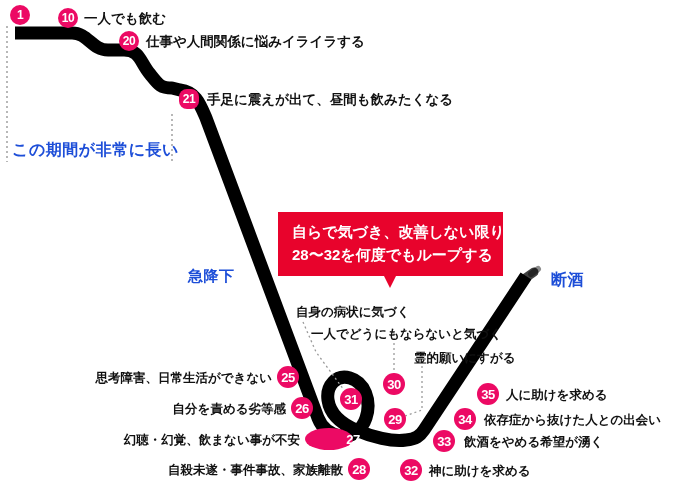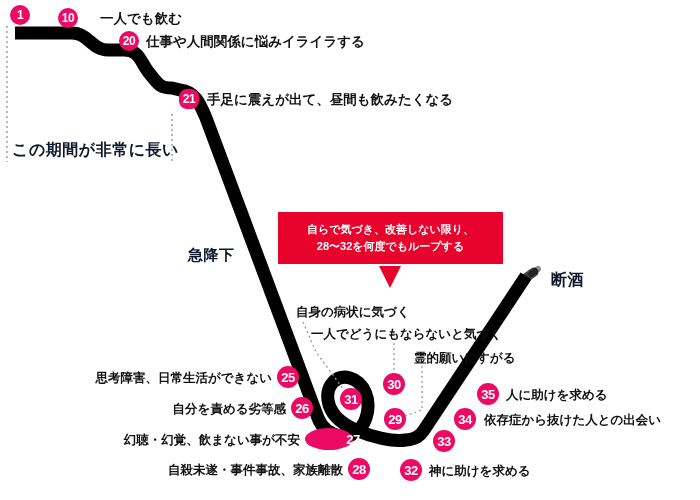--- a/index.html
+++ b/index.html
@@ -35,35 +35,35 @@
     color:#111111;
     white-space:nowrap;
     line-height:1;
   }
   .lbl.sz14{font-size:13.5px;}
   .lbl.sz13{font-size:12.5px;}
   .lbl.right{text-align:right;}
 
   .redtext{
     position:absolute;
-    color:#0f172a;
+    color:#1d4ed8;
     font-weight:bold;
     white-space:nowrap;
     line-height:1;
   }
   .redtext.big{font-size:16px;letter-spacing:0.5px;}
-  .redtext.mid{font-size:15px;letter-spacing:0.5px;}
+  .redtext.mid{font-size:15px;letter-spacing:0.5px;margin-top:21px;}
 
   
   .callout{
     position:absolute;
     background:#e8032c;
     color:#ffffff;
     font-weight:bold;
-    font-size:11px;
+    font-size:15px;
     line-height:1.5;
     text-align:center;
     padding:9px 14px 10px 14px;
     box-sizing:border-box;
     white-space:nowrap;
   }
   .callout-tail{
     position:absolute;
     width:0;height:0;
     border-left:11px solid transparent;
@@ -116,21 +116,21 @@
   </div>
   <div class="callout-tail" style="left:379px;top:266px;"></div>
 
   <div class="redtext big" style="left:12px;top:142px;">この期間が非常に長い</div>
   <div class="redtext mid" style="left:188px;top:247px;">急降下</div>
   <div class="redtext big" style="left:551px;top:272px;">断酒</div>
 
   <div class="badge sz-s" style="left:10px;top:5px;">1</div>
 
   <div class="badge sz-s" style="left:58px;top:8px;">10</div>
-  <div class="lbl sz14" style="left:100px;top:12px;">一人でも飲む</div>
+  <div class="lbl sz14" style="left:84px;top:12px;">一人でも飲む</div>
 
   <div class="badge sz-s" style="left:119px;top:31px;">20</div>
   <div class="lbl sz14" style="left:146px;top:35px;">仕事や人間関係に悩みイライラする</div>
 
   <div class="badge sz-s" style="left:179px;top:89px;border-radius:8px;">21</div>
   <div class="lbl sz13 right" style="left:0px;top:372px;width:272px;">思考障害、日常生活ができない</div>
 
   <div class="lbl sz14" style="left:207px;top:93px;">手足に震えが出て、昼間も飲みたくなる</div>
   <div class="badge sz-m" style="left:277px;top:366px;">25</div>
 
@@ -148,20 +148,21 @@
   <div class="badge sz-m" style="left:384px;top:408px;">29</div>
 
   <div class="lbl sz13" style="left:296px;top:306px;">自身の病状に気づく</div>
   <div class="lbl sz13" style="left:311px;top:328px;">一人でどうにもならないと気づく</div>
   <div class="lbl sz13" style="left:414px;top:352px;">霊的願いにすがる</div>
 
   <div class="badge sz-m" style="left:400px;top:459px;">32</div>
   <div class="lbl sz13" style="left:429px;top:465px;">神に助けを求める</div>
 
   <div class="badge sz-m" style="left:433px;top:430px;">33</div>
+  <div class="lbl sz13" style="left:464px;top:436px;">飲酒をやめる希望が湧く</div>
 
   <div class="badge sz-m" style="left:454px;top:408px;">34</div>
   <div class="lbl sz13" style="left:484px;top:414px;">依存症から抜けた人との出会い</div>
 
   <div class="badge sz-m" style="left:477px;top:383px;">35</div>
   <div class="lbl sz13" style="left:506px;top:389px;">人に助けを求める</div>
 
 </div>
 
 </body></html>

